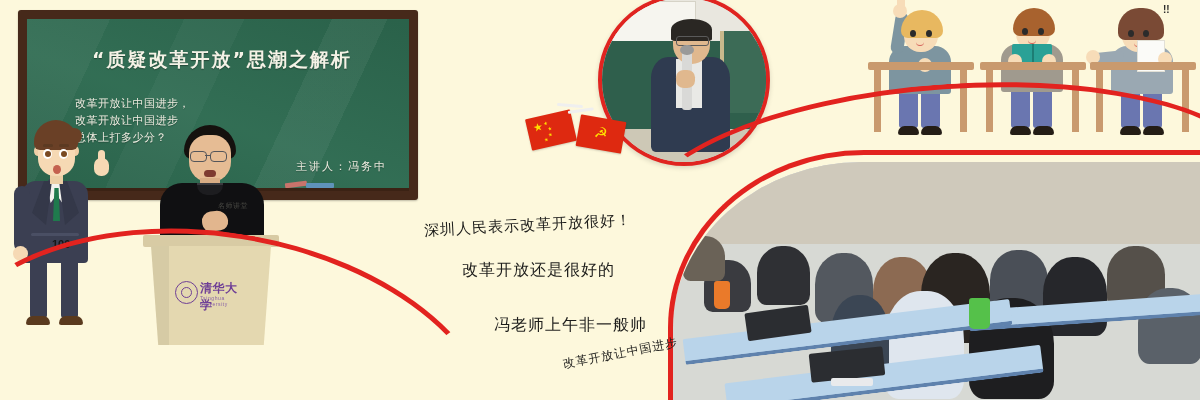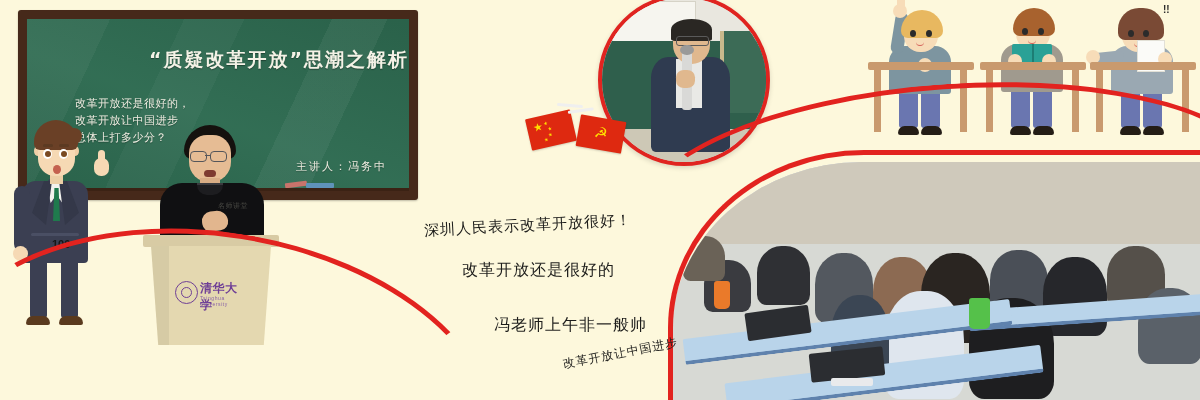--- a/index.html
+++ b/index.html
@@ -20,21 +20,21 @@
   }
   .board-inner{
     position:absolute;left:9px;top:9px;right:9px;bottom:9px;
     background:#2e6b51;
     background-image:
       linear-gradient(115deg,rgba(255,255,255,.045) 0 18%,transparent 18% 34%,rgba(255,255,255,.035) 34% 47%,transparent 47% 66%,rgba(255,255,255,.05) 66% 78%,transparent 78%),
       linear-gradient(20deg,rgba(0,0,0,.08),rgba(255,255,255,.02) 45%,rgba(0,0,0,.09));
     overflow:hidden;
   }
   .board-title{
-    position:absolute;left:0;right:0;top:28px;text-align:right;
+    position:absolute;left:0;right:0;top:28px;text-align:center;
     color:#f4f2e6;font-size:19px;font-weight:bold;letter-spacing:2px;
     text-shadow:0 1px 1px rgba(0,0,0,.35);
     font-family:"DejaVu Sans","Liberation Sans",sans-serif;
     margin-left:8px;
   }
   .board-sub{
     position:absolute;left:48px;top:76px;
     color:#f0eee2;font-size:11px;line-height:17px;letter-spacing:.5px;
     text-shadow:0 1px 1px rgba(0,0,0,.3);
   }
@@ -209,21 +209,21 @@
 </style>
 </head>
 <body>
 
 <div id="stage">
 
   <div class="board-frame">
     <div class="board-inner">
       <div class="board-title">“质疑改革开放”思潮之解析</div>
       <div class="board-sub">
-        <div>改革开放还是很好的，</div>
+        <div>改革开放让中国进步，</div>
         <div>改革开放让中国进步</div>
         <div>总体上打多少分？</div>
       </div>
       <div class="board-credit">主讲人：冯务中</div>
       <div class="eraser red"></div>
       <div class="eraser blue"></div>
       <div class="chalk-ledge"></div>
     </div>
   </div>
 

